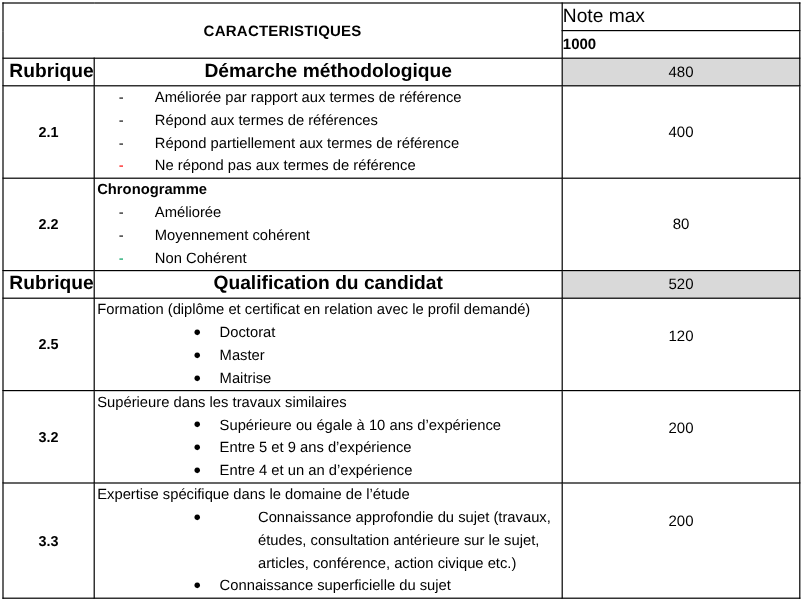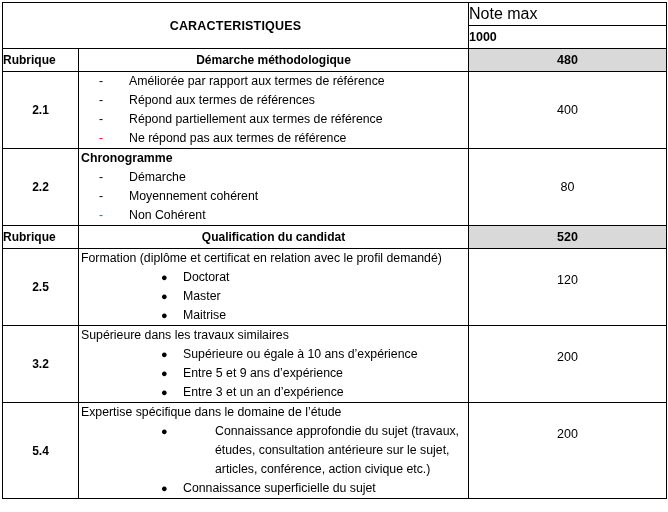--- a/index.html
+++ b/index.html
@@ -62,33 +62,33 @@
   .hdr-1000 {
     text-align: left;
     font-weight: bold;
     font-size: 12.5px;
     height: 22px;
   }
 
   
   .rub-label {
     font-weight: bold;
-    font-size: 12px;
-    text-align: left;
+    font-size: 16px;
+    text-align: right;
     padding-left: 6px;
     height: 22px;
   }
   .rub-title {
     font-weight: bold;
-    font-size: 12px;
+    font-size: 16px;
     text-align: center;
     margin-top: 24px;
   }
   .rub-score {
-    font-weight: bold;
+    font-weight: normal;
     font-size: 12.5px;
     text-align: center;
   }
 
   
   .rub-num {
     text-align: center;
     font-size: 12px;
     vertical-align: middle;
     font-weight: bold;
@@ -204,21 +204,21 @@
         <td class="note-val">400</td>
       </tr>
 
       <tr>
         <td class="rub-num">2.2</td>
         <td class="content-cell mid">
           <span class="lead-line bold">Chronogramme</span>
           <ul class="dashlist">
             <li>
               <span class="mk">-</span>
-              <span>Démarche</span>
+              <span>Améliorée</span>
             </li>
             <li>
               <span class="mk">-</span>
               <span>Moyennement cohérent</span>
             </li>
             <li>
               <span class="mk green">-</span>
               <span> Non Cohérent</span>
             </li>
           </ul>
@@ -262,29 +262,29 @@
             <li>
               <span class="mk">●</span>
               <span>Supérieure ou égale à 10 ans d’expérience</span>
             </li>
             <li>
               <span class="mk">●</span>
               <span>Entre 5 et 9 ans d’expérience</span>
             </li>
             <li>
               <span class="mk">●</span>
-              <span>Entre 3 et un an d’expérience</span>
+              <span>Entre 4 et un an d’expérience</span>
             </li>
           </ul>
         </td>
         <td class="note-val top-align">200</td>
       </tr>
 
       <tr>
-        <td class="rub-num">5.4</td>
+        <td class="rub-num">3.3</td>
         <td class="content-cell">
           <span class="lead-line">Expertise spécifique dans le domaine de l’étude</span>
           <ul class="dotlist">
             <li>
               <span class="mk">●</span>
               <span class="wrap2">Connaissance approfondie du sujet (travaux, études, consultation antérieure sur le sujet, articles, conférence, action civique etc.)</span>
             </li>
             <li>
               <span class="mk">●</span>
               <span>Connaissance superficielle du sujet</span>

